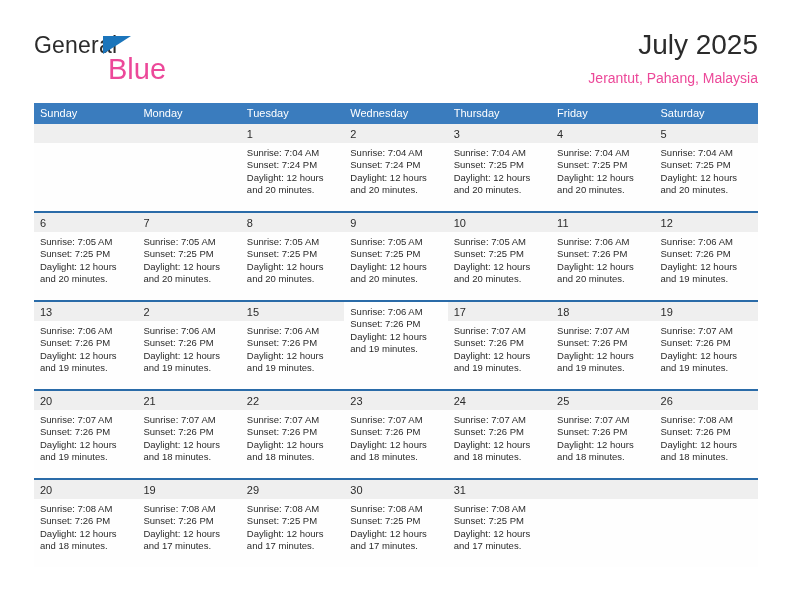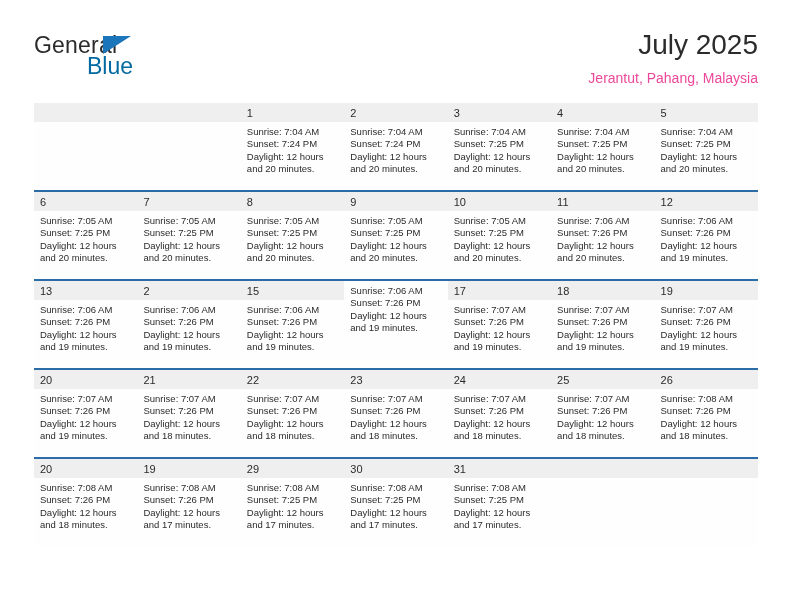--- a/index.html
+++ b/index.html
@@ -49,24 +49,24 @@
     position: absolute;
     left: 69px;
     top: 4px;
     width: 0;
     height: 0;
     border-left: 28px solid #1b75bb;
     border-bottom: 18px solid transparent;
   }
   .logo-blue {
     position: absolute;
-    left: 53px;
+    left: 74px;
     top: 21px;
-    font-size: 23px;
-    color: #0369a1;
+    font-size: 29px;
+    color: #ec4899;
     font-family: "Liberation Sans", sans-serif;
   }
   .titles {
     position: absolute;
     right: 0;
     top: 0;
     text-align: right;
   }
   .month-title {
     font-size: 28px;
@@ -153,20 +153,29 @@
     </div>
 
     <div class="titles">
       <div class="month-title">July 2025</div>
       <div class="location">Jerantut, Pahang, Malaysia</div>
     </div>
 
   </div>
 
   <div class="calendar">
+    <div class="weekdays">
+        <div class="weekday">Sunday</div>
+        <div class="weekday">Monday</div>
+        <div class="weekday">Tuesday</div>
+        <div class="weekday">Wednesday</div>
+        <div class="weekday">Thursday</div>
+        <div class="weekday">Friday</div>
+        <div class="weekday">Saturday</div>
+      </div>
     <div class="weeks">
         <div class="week">
           <div class="day empty">
             <div class="day-strip"><span class="day-num"></span></div>
           </div>
           <div class="day empty">
             <div class="day-strip"><span class="day-num"></span></div>
           </div>
           <div class="day">
             <div class="day-strip"><span class="day-num">1</span></div>

